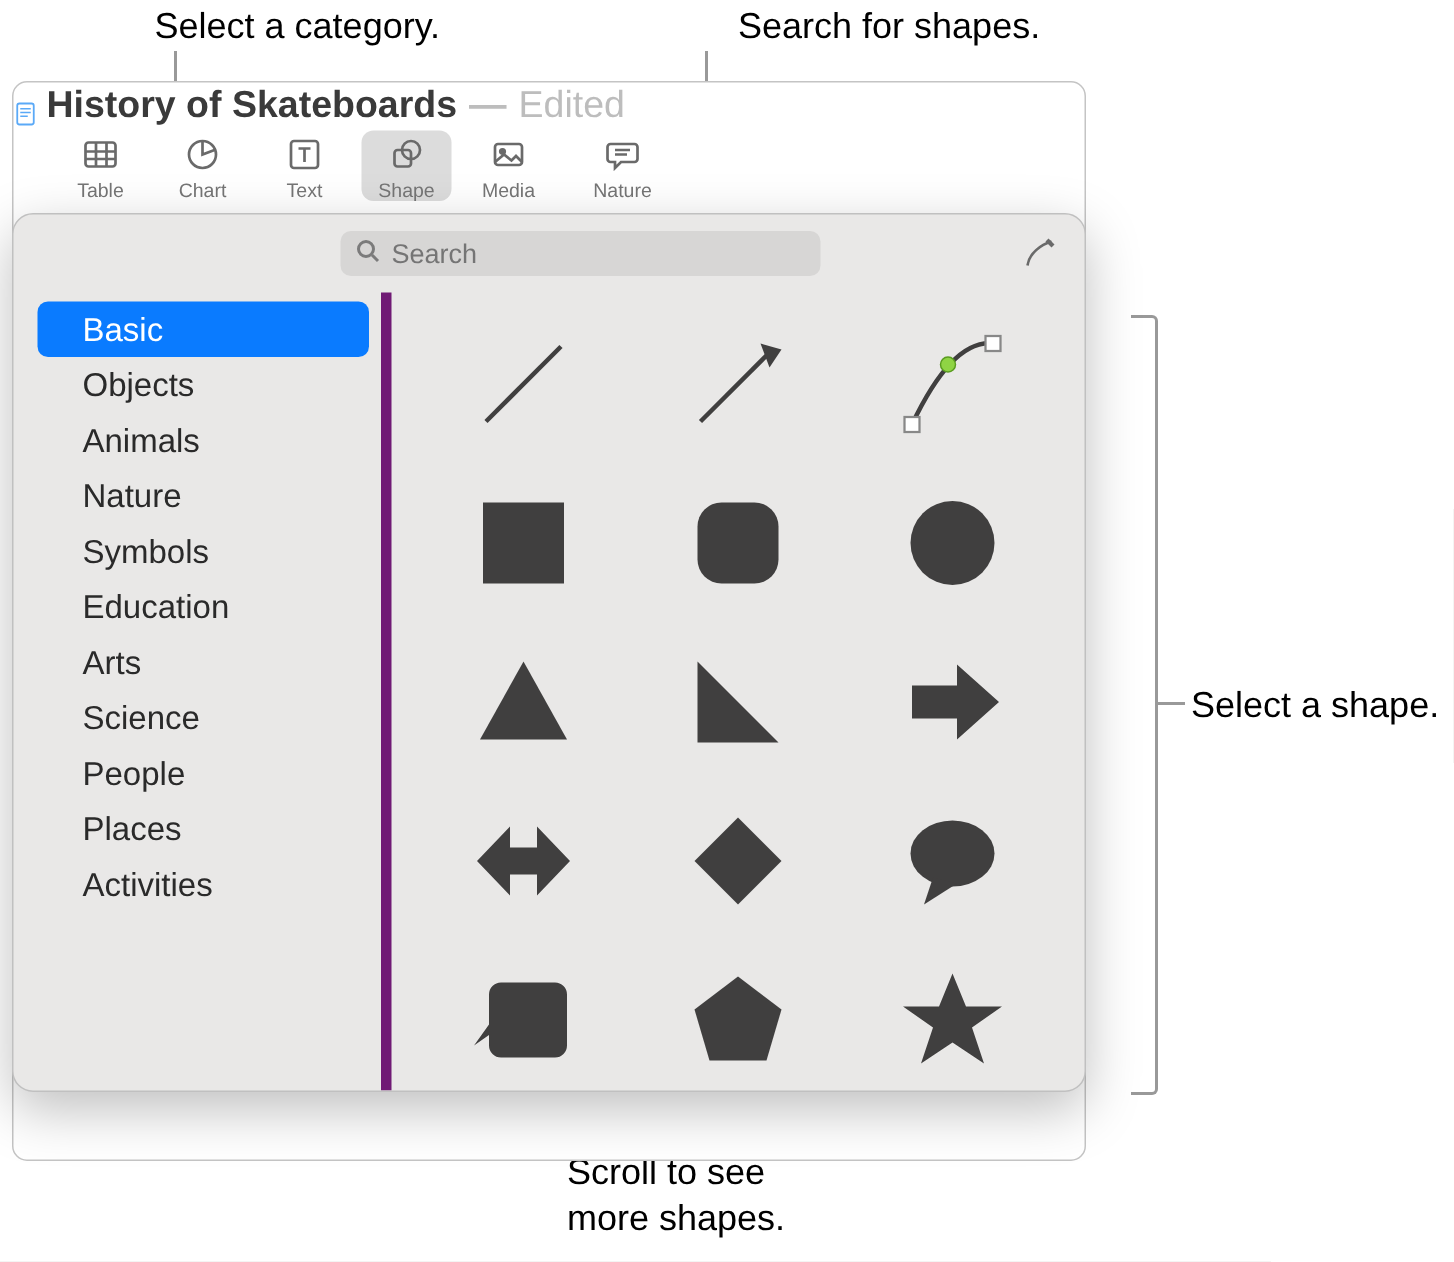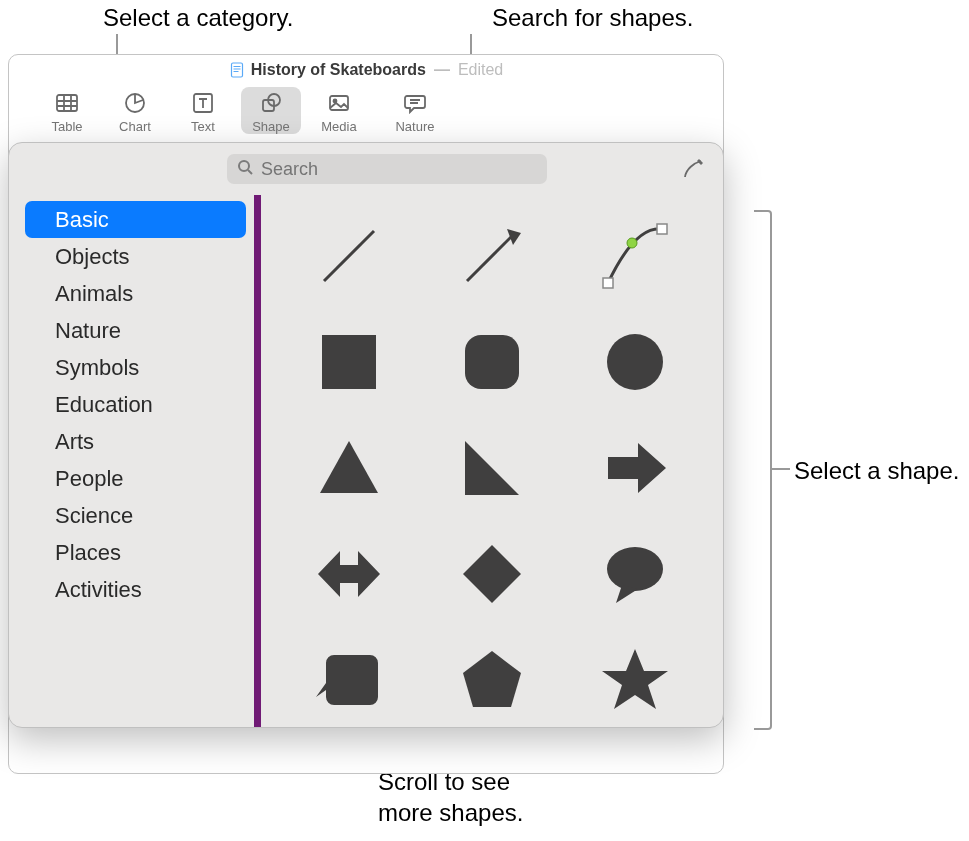--- a/index.html
+++ b/index.html
@@ -31,23 +31,22 @@
       height: 720px;
       background: #fff;
       border: 1.5px solid #c4c4c4;
       border-radius: 10px;
       overflow: hidden;
     }
     .titlebar {
       height: 30px;
       display: flex;
       align-items: center;
-      justify-content: center;
       gap: 6px;
-      font-size: 16px;
+      font-size: 25px;
       font-weight: 700;
       color: #3a3a3a;
     }
     .titlebar .docicon { width: 16px; height: 16px; }
     .titlebar .edited { font-weight: 400; color: #bdbdbd; }
     .titlebar .dash { color: #bdbdbd; margin: 0 2px; }
 
     .toolbar {
       height: 58px;
       display: flex;
@@ -292,22 +291,22 @@
 
   <div class="pop-body">
     <div class="sidebar">
       <div class="cat selected">Basic</div>
       <div class="cat">Objects</div>
       <div class="cat">Animals</div>
       <div class="cat">Nature</div>
       <div class="cat">Symbols</div>
       <div class="cat">Education</div>
       <div class="cat">Arts</div>
+      <div class="cat">Science</div>
       <div class="cat">People</div>
-      <div class="cat">Science</div>
       <div class="cat">Places</div>
       <div class="cat">Activities</div>
     </div>
 
     <div class="shape-grid">
 
       <div class="shape-cell">
         <svg viewBox="0 0 70 70">
             <line x1="10" y1="60" x2="60" y2="10" stroke="#403f3f" stroke-width="3"></line>
           </svg>

